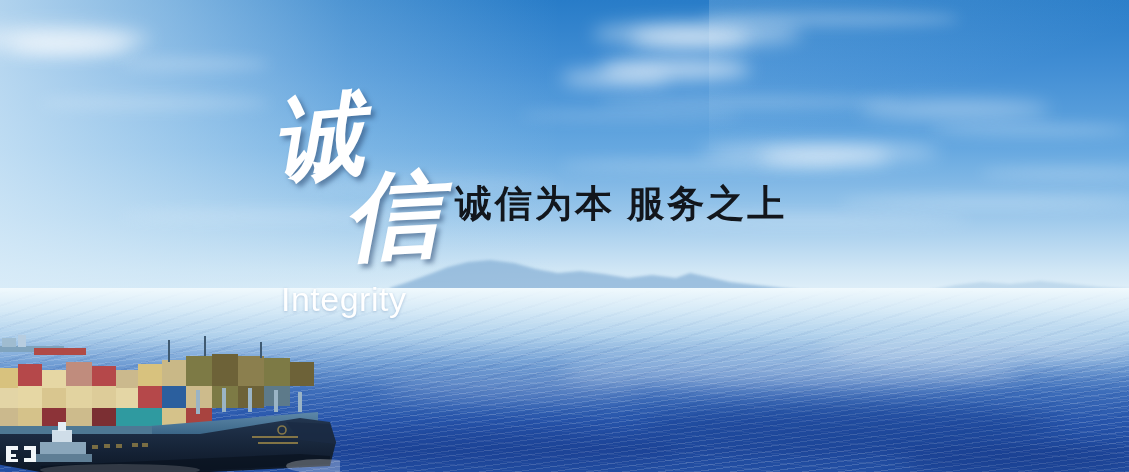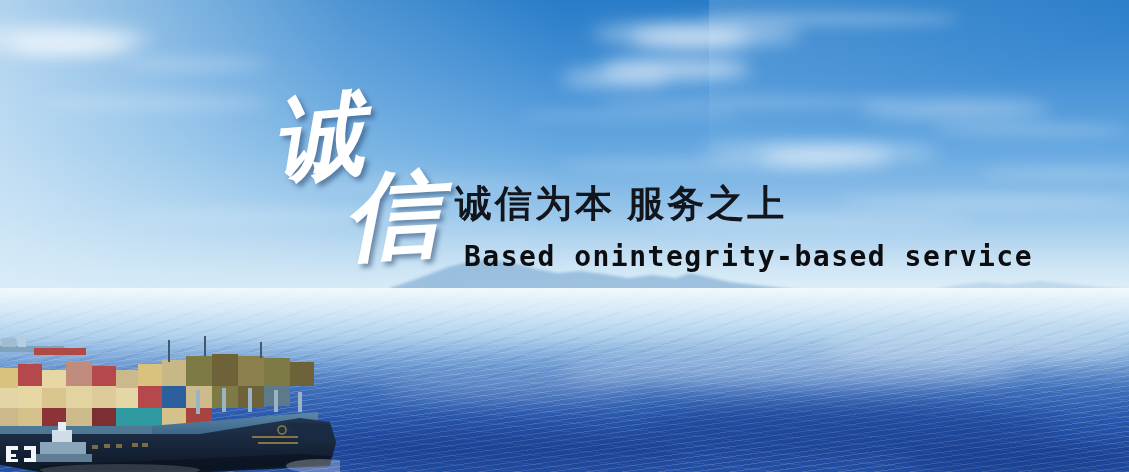--- a/index.html
+++ b/index.html
@@ -301,18 +301,18 @@
       <rect x="260" y="12" width="2" height="16" fill="#3f5a72"></rect>
 
       <ellipse cx="320" cy="136" rx="34" ry="7" fill="#ffffff" opacity=".28"></ellipse>
       <ellipse cx="120" cy="140" rx="80" ry="6" fill="#ffffff" opacity=".16"></ellipse>
     </svg>
   </div>
 
   <div class="calli calli-1">诚</div>
   <div class="calli calli-2">信</div>
 
+  <div class="integrity">Integrity</div>
 
   <div class="slogan-cn">诚信为本  服务之上</div>
 
-  <div class="slogan-en">Based onintegrity-based service</div>
 
 </div>
 
 </body></html>

